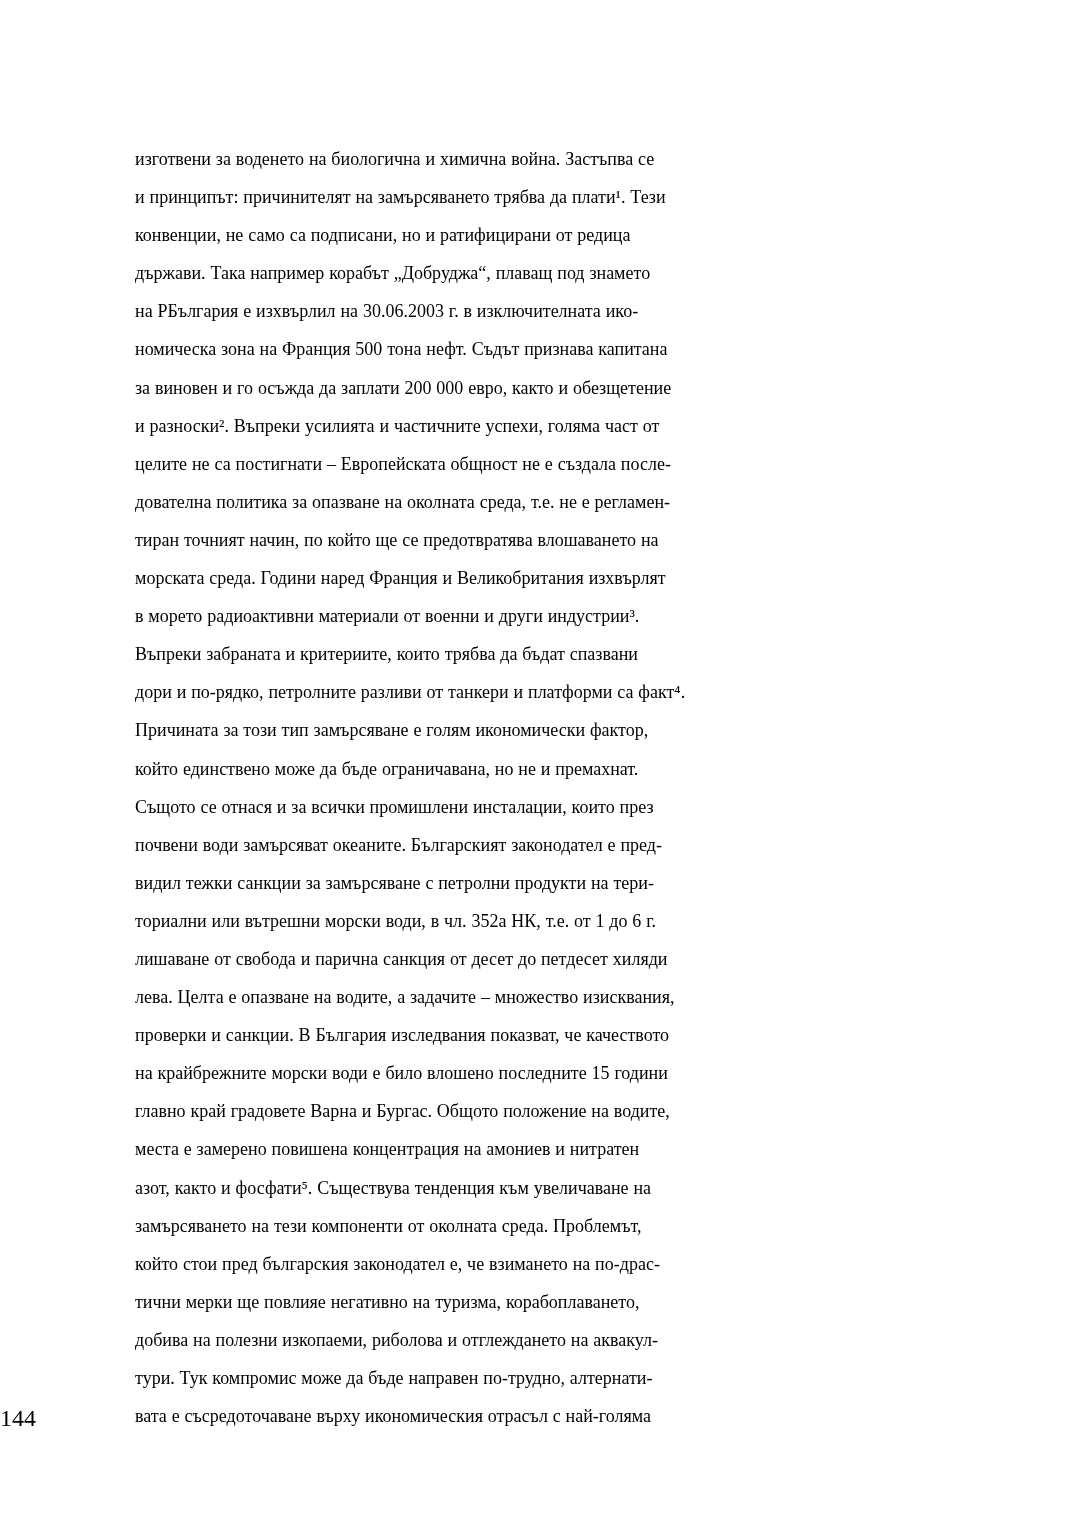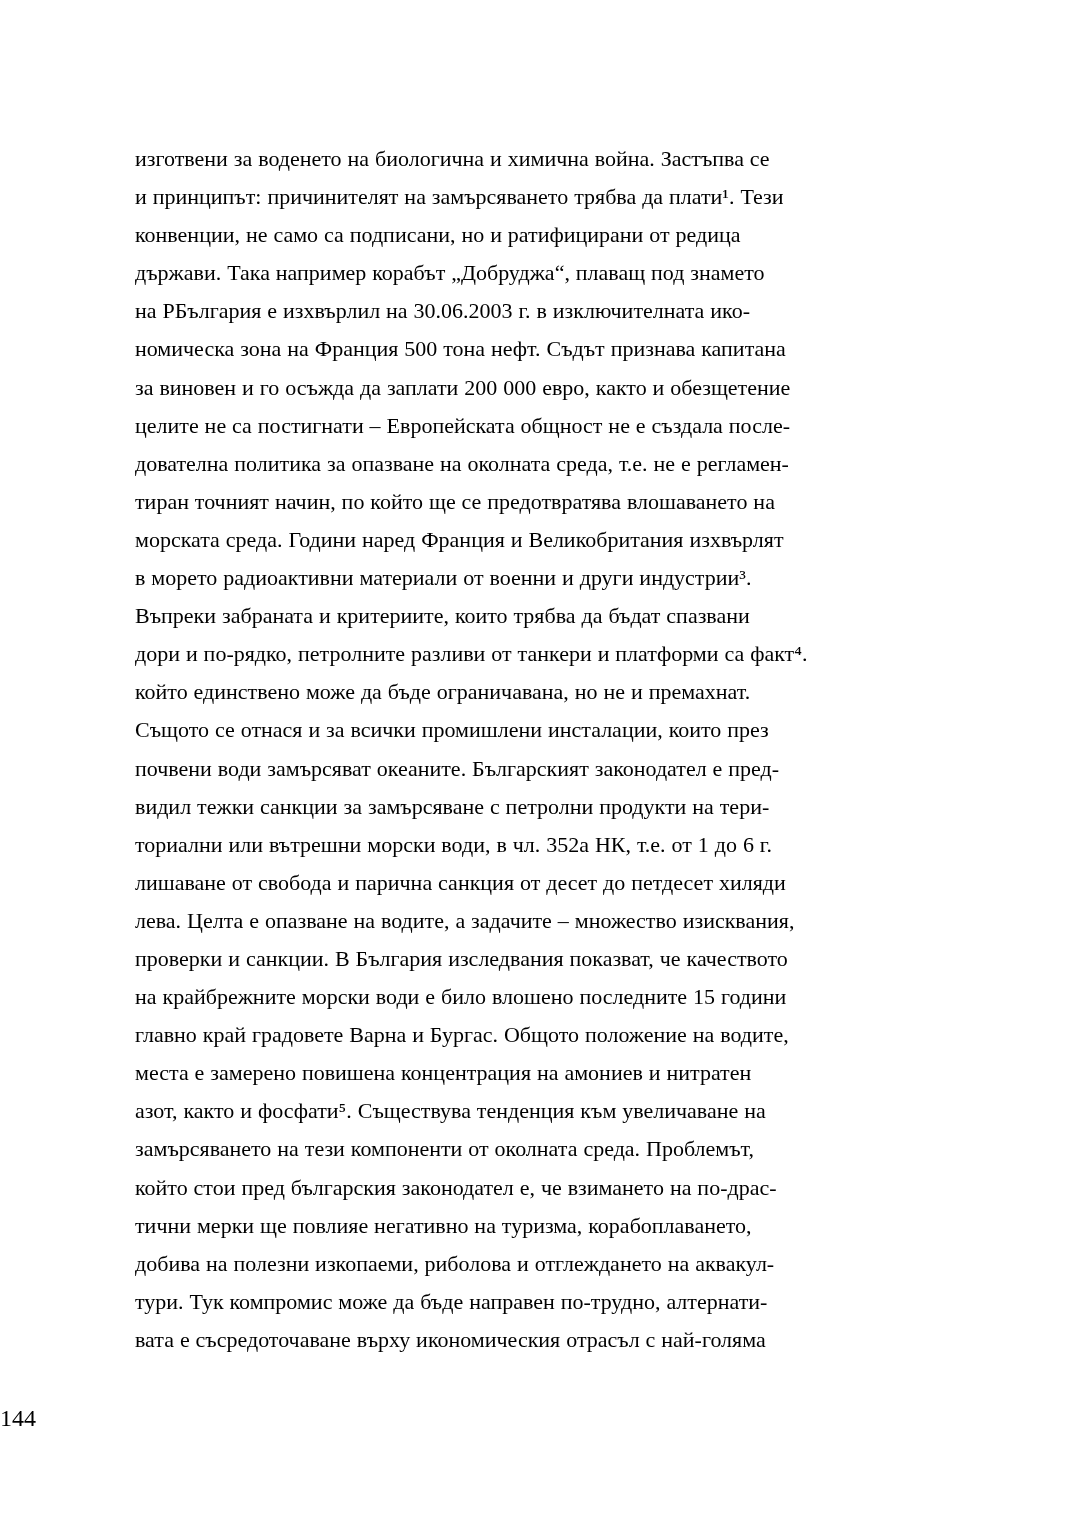--- a/index.html
+++ b/index.html
@@ -16,21 +16,21 @@
     overflow: hidden;
   }
   .page {
     box-sizing: border-box;
     width: 1080px;
     height: 1530px;
     padding: 140px 118px 0 135px;
     position: relative;
   }
   .body-text {
-    font-size: 22px;
+    font-size: 18px;
     line-height: 38.1px;
     text-align: justify;
     text-justify: inter-word;
     hyphens: manual;
     word-spacing: 0.02em;
   }
   .body-text p {
     margin: 0;
   }
   .folio {
@@ -49,27 +49,29 @@
 <div class="page">
 
   <div class="body-text">
     <p>изготвени за воденето на биологична и химична война. Застъпва се</p>
     <p>и принципът: причинителят на замърсяването трябва да плати¹. Тези</p>
     <p>конвенции, не само са подписани, но и ратифицирани от редица</p>
     <p>държави. Така например корабът „Добруджа“, плаващ под знамето</p>
     <p>на РБългария е изхвърлил на 30.06.2003 г. в изключителната ико-</p>
     <p>номическа зона на Франция 500 тона нефт. Съдът признава капитана</p>
     <p>за виновен и го осъжда да заплати 200 000 евро, както и обезщетение</p>
+    <p>и разноски². Въпреки усилията и частичните успехи, голяма част от</p>
     <p>целите не са постигнати – Европейската общност не е създала после-</p>
     <p>дователна политика за опазване на околната среда, т.е. не е регламен-</p>
     <p>тиран точният начин, по който ще се предотвратява влошаването на</p>
     <p>морската среда. Години наред Франция и Великобритания изхвърлят</p>
     <p>в морето радиоактивни материали от военни и други индустрии³.</p>
     <p>Въпреки забраната и критериите, които трябва да бъдат спазвани</p>
     <p>дори и по-рядко, петролните разливи от танкери и платформи са факт⁴.</p>
+    <p>Причината за този тип замърсяване е голям икономически фактор,</p>
     <p>който единствено може да бъде ограничавана, но не и премахнат.</p>
     <p>Същото се отнася и за всички промишлени инсталации, които през</p>
     <p>почвени води замърсяват океаните. Българският законодател е пред-</p>
     <p>видил тежки санкции за замърсяване с петролни продукти на тери-</p>
     <p>ториални или вътрешни морски води, в чл. 352а НК, т.е. от 1 до 6 г.</p>
     <p>лишаване от свобода и парична санкция от десет до петдесет хиляди</p>
     <p>лева. Целта е опазване на водите, а задачите – множество изисквания,</p>
     <p>проверки и санкции. В България изследвания показват, че качеството</p>
     <p>на крайбрежните морски води е било влошено последните 15 години</p>
     <p>главно край градовете Варна и Бургас. Общото положение на водите,</p>

